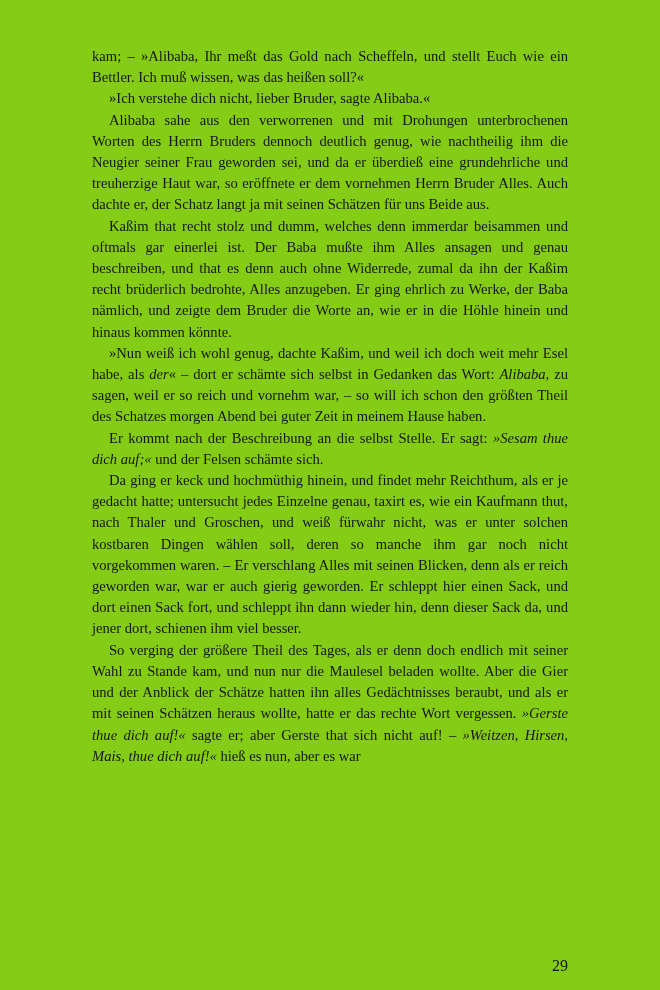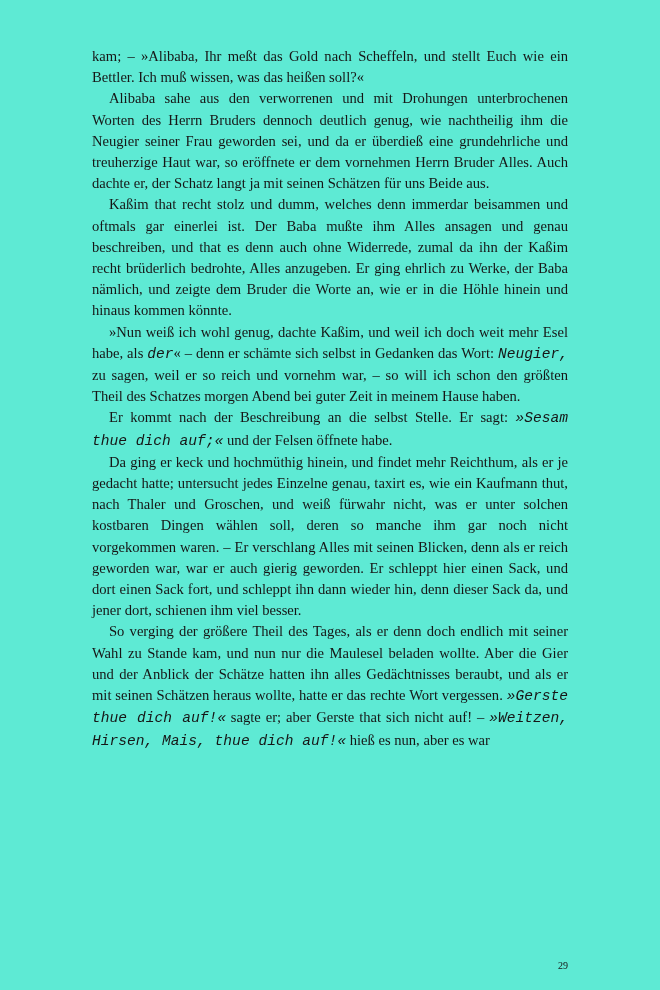--- a/index.html
+++ b/index.html
@@ -5,56 +5,56 @@
   html, body {
     margin: 0;
     padding: 0;
     background: #ffffff;
   }
   .page {
     position: relative;
     width: 660px;
     height: 990px;
     box-sizing: border-box;
-    background: #5eead4;
+    background: #84cc16;
     padding: 46px 92px 0 92px;
     font-family: "Liberation Serif", "DejaVu Serif", serif;
     color: #161616;
     overflow: hidden;
   }
   .text-block p {
     margin: 0;
     font-size: 14.6px;
     line-height: 21.2px;
     text-align: justify;
     text-justify: inter-word;
   }
   .text-block p.indent {
     text-indent: 17px;
   }
   .text-block em {
     font-style: italic;
-    font-family: Liberation Mono, monospace;
   }
   .page-number {
     position: absolute;
     right: 92px;
     bottom: 18px;
-    font-size: 10px;
+    font-size: 16px;
     line-height: 12px;
     color: #161616;
   }
 </style>
 </head>
 <body>
 
 <div class="page">
   <div class="text-block">
       <p><span>kam; – »Alibaba, Ihr meßt das Gold nach Scheffeln, und stellt Euch wie ein Bettler. Ich muß wissen, was das heißen soll?«</span></p>
+      <p class="indent"><span>»Ich verstehe dich nicht, lieber Bruder, sagte Alibaba.«</span></p>
       <p class="indent"><span>Alibaba sahe aus den verworrenen und mit Drohungen unterbrochenen Worten des Herrn Bruders dennoch deutlich genug, wie nachtheilig ihm die Neugier seiner Frau geworden sei, und da er überdieß eine grundehrliche und treuherzige Haut war, so eröffnete er dem vornehmen Herrn Bruder Alles. Auch dachte er, der Schatz langt ja mit seinen Schätzen für uns Beide aus.</span></p>
       <p class="indent"><span>Kaßim that recht stolz und dumm, welches denn immerdar beisammen und oftmals gar einerlei ist. Der Baba mußte ihm Alles ansagen und genau beschreiben, und that es denn auch ohne Widerrede, zumal da ihn der Kaßim recht brüderlich bedrohte, Alles anzugeben. Er ging ehrlich zu Werke, der Baba nämlich, und zeigte dem Bruder die Worte an, wie er in die Höhle hinein und hinaus kommen könnte.</span></p>
-      <p class="indent"><span>»Nun weiß ich wohl genug, dachte Kaßim, und weil ich doch weit mehr Esel habe, als </span><em>der</em><span>« – denn er schämte sich selbst in Gedanken das Wort: </span><em>Neugier,</em><span> zu sagen, weil er so reich und vornehm war, – so will ich schon den größten Theil des Schatzes morgen Abend bei guter Zeit in meinem Hause haben.</span></p>
-      <p class="indent"><span>Er kommt nach der Beschreibung an die selbst Stelle. Er sagt: </span><em>»Sesam thue dich auf;«</em><span> und der Felsen öffnete habe.</span></p>
+      <p class="indent"><span>»Nun weiß ich wohl genug, dachte Kaßim, und weil ich doch weit mehr Esel habe, als </span><em>der</em><span>« – dort er schämte sich selbst in Gedanken das Wort: </span><em>Alibaba,</em><span> zu sagen, weil er so reich und vornehm war, – so will ich schon den größten Theil des Schatzes morgen Abend bei guter Zeit in meinem Hause haben.</span></p>
+      <p class="indent"><span>Er kommt nach der Beschreibung an die selbst Stelle. Er sagt: </span><em>»Sesam thue dich auf;«</em><span> und der Felsen schämte sich.</span></p>
       <p class="indent"><span>Da ging er keck und hochmüthig hinein, und findet mehr Reichthum, als er je gedacht hatte; untersucht jedes Einzelne genau, taxirt es, wie ein Kaufmann thut, nach Thaler und Groschen, und weiß fürwahr nicht, was er unter solchen kostbaren Dingen wählen soll, deren so manche ihm gar noch nicht vorgekommen waren. – Er verschlang Alles mit seinen Blicken, denn als er reich geworden war, war er auch gierig geworden. Er schleppt hier einen Sack, und dort einen Sack fort, und schleppt ihn dann wieder hin, denn dieser Sack da, und jener dort, schienen ihm viel besser.</span></p>
       <p class="indent"><span>So verging der größere Theil des Tages, als er denn doch endlich mit seiner Wahl zu Stande kam, und nun nur die Maulesel beladen wollte. Aber die Gier und der Anblick der Schätze hatten ihn alles Gedächtnisses beraubt, und als er mit seinen Schätzen heraus wollte, hatte er das rechte Wort vergessen. </span><em>»Gerste thue dich auf!«</em><span> sagte er; aber Gerste that sich nicht auf! – </span><em>»Weitzen, Hirsen, Mais, thue dich auf!«</em><span> hieß es nun, aber es war</span></p>
     </div>
   <div class="page-number">29</div>
 </div>
 
 </body></html>

